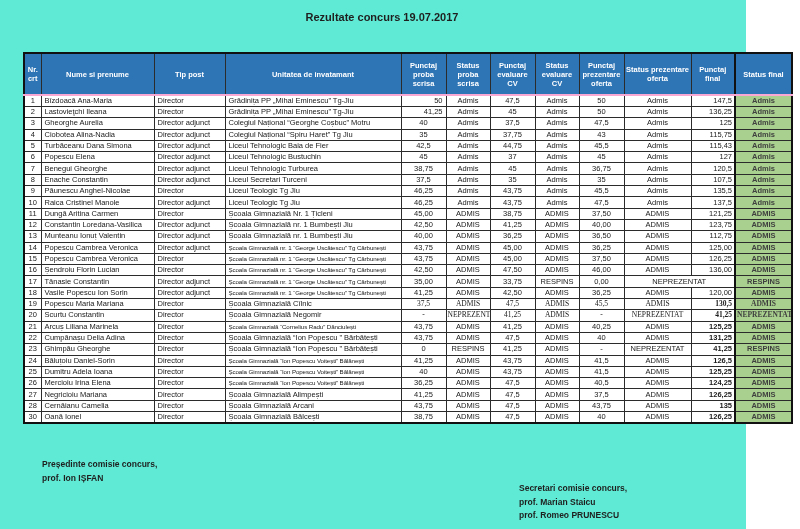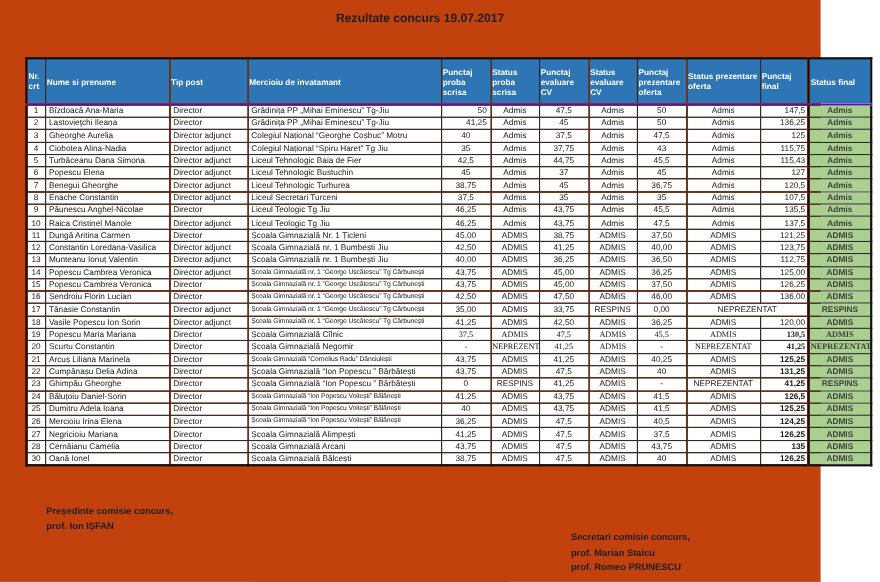--- a/index.html
+++ b/index.html
@@ -1,29 +1,29 @@
 <!DOCTYPE html>
 <html><head>
 <meta charset="utf-8">
 <style>
   * { margin:0; padding:0; box-sizing:border-box; }
   html,body { width:800px; height:529px; background:#ffffff; overflow:hidden;
     font-family:"Liberation Sans", sans-serif; color:#1a1a1a; }
-  .page { position:relative; width:746px; height:529px; background:#c2410c; }
+  .page { position:relative; width:746px; height:529px; background:#5eead4; }
 
   .title { position:absolute; top:11px; left:0; width:100%; text-align:center;
     padding-left:18px; font-size:11px; font-weight:bold; color:#1f1f1f; }
 
   table.results { position:absolute; left:23px; top:52px; width:768px;
     border-collapse:collapse; table-layout:fixed; border:2px solid #111; }
   th, td { border:1px solid #2b2b2b; overflow:hidden; }
 
   thead th { background:#2E75B6; color:#fff; font-size:7.5px; font-weight:bold;
-    text-align:left; vertical-align:middle; height:42px; line-height:9px;
-    padding:1px 1px; word-wrap:break-word; border-bottom:2px solid #4c1d95; }
+    text-align:center; vertical-align:middle; height:42px; line-height:9px;
+    padding:1px 1px; word-wrap:break-word; border-bottom:2px solid #f9a8d4; }
   thead th.col-status-final { border-left:2px solid #111; }
 
   tbody td { height:11.3px; font-size:7.5px; line-height:10px; padding:0 2px;
     white-space:nowrap; vertical-align:middle; background:#fff; }
   td.c-num    { text-align:center; padding:0 1px; }
   td.c-name, td.c-post, td.c-school { text-align:left; padding-left:3px; }
   td.c-school.xs { font-size:6.2px; letter-spacing:-0.1px; }
   td.c-score  { text-align:center; }
   td.c-score.ralign { text-align:right; padding-right:3px; }
   td.c-status { text-align:center; padding:0 1px; }
@@ -59,21 +59,21 @@
         <col style="width:45px">
       <col style="width:67px">
         <col style="width:44px">
         <col style="width:57px">
     </colgroup>
     <thead>
       <tr id="header-row">
           <th class="col-nr">Nr. crt</th>
           <th class="col-nume">Nume si prenume</th>
           <th class="col-tip-post">Tip post</th>
-          <th class="col-unitate">Mercioiu de invatamant</th>
+          <th class="col-unitate">Unitatea de invatamant</th>
           <th class="col-punctaj-proba">Punctaj proba scrisa</th>
           <th class="col-status-proba">Status proba scrisa</th>
           <th class="col-punctaj-cv">Punctaj evaluare CV</th>
           <th class="col-status-cv">Status evaluare CV</th>
           <th class="col-punctaj-oferta">Punctaj prezentare oferta</th>
           <th class="col-status-oferta">Status prezentare oferta</th>
           <th class="col-punctaj-final">Punctaj final</th>
           <th class="col-status-final">Status final</th>
         </tr>
     </thead>

